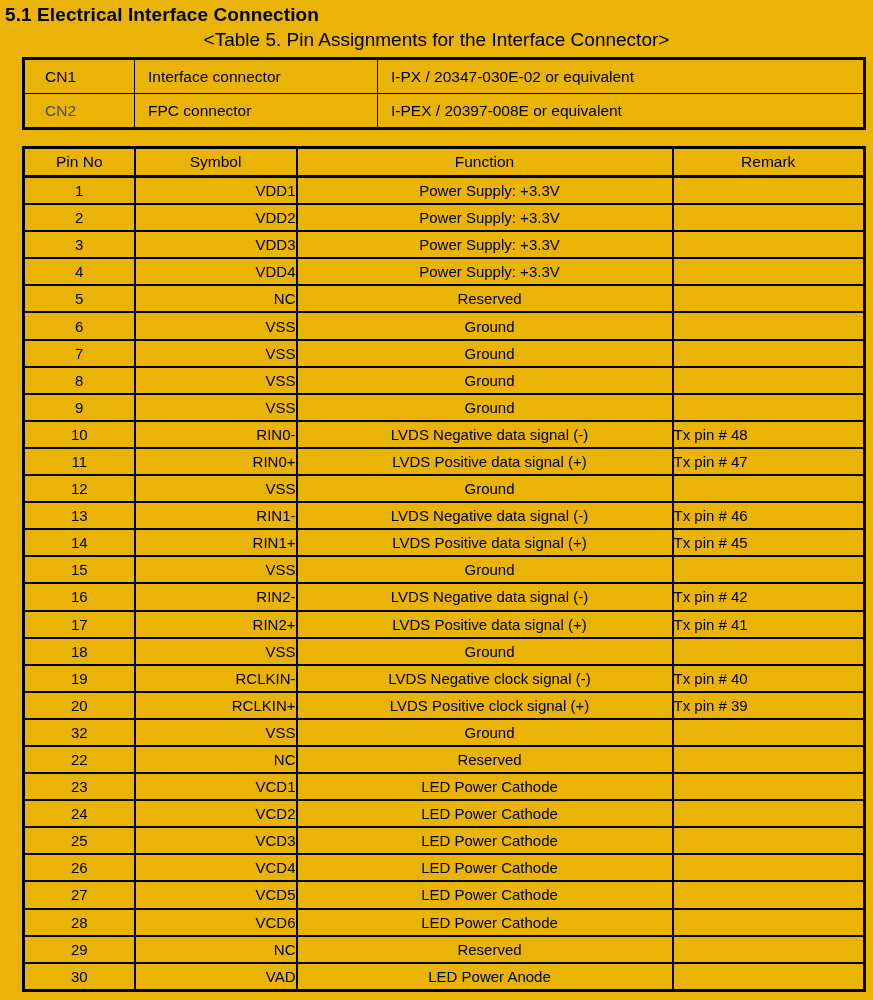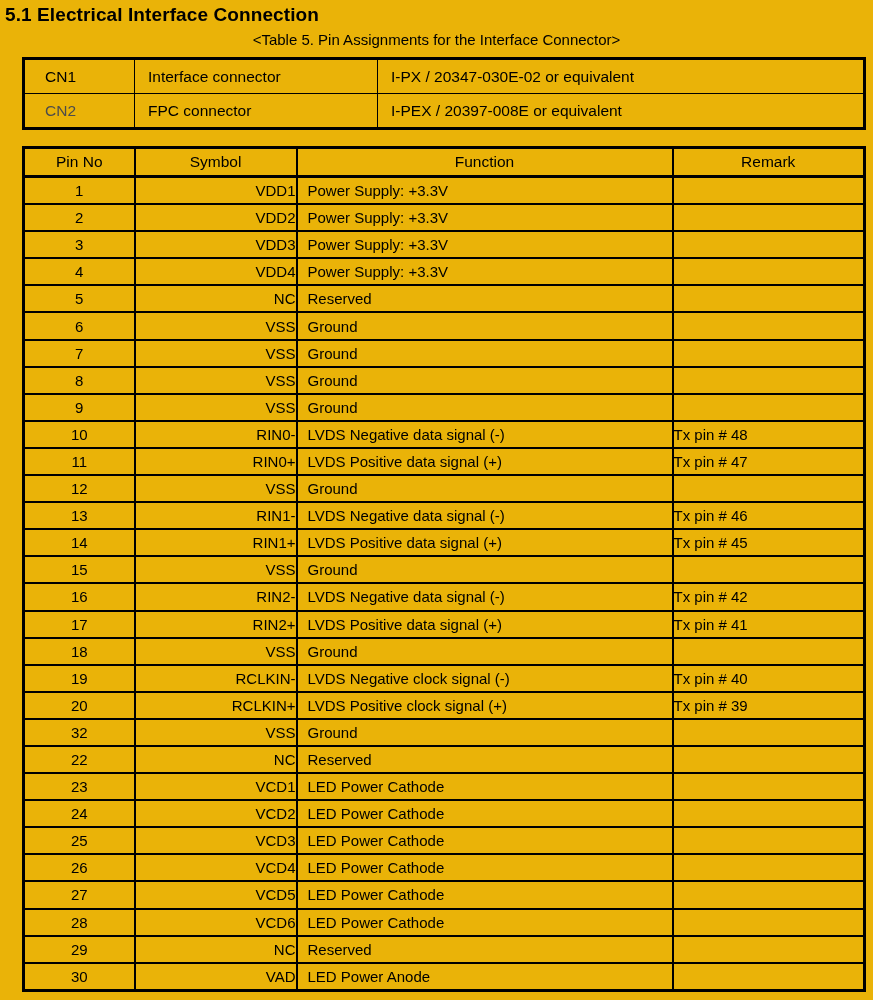--- a/index.html
+++ b/index.html
@@ -20,21 +20,21 @@
     margin: 3px 0 0 5px;
     font-size: 19px;
     font-weight: bold;
     line-height: 24px;
     letter-spacing: 0.1px;
   }
   .caption {
     margin: 3px 0 0 0;
     width: 873px;
     text-align: center;
-    font-size: 15px;
+    font-size: 19px;
     line-height: 20px;
   }
   table {
     border-collapse: collapse;
     table-layout: fixed;
     margin-left: 22px;
     width: 841px;
     font-size: 15px;
     border-radius: 18px;
   }
@@ -73,21 +73,21 @@
   .pin-table td {
     border: 2px solid #000;
     height: 25.1px;
     padding: 0;
     vertical-align: middle;
     white-space: nowrap;
     overflow: hidden;
   }
   .pin-table .c0 { text-align: center; }
   .pin-table .c1 { text-align: right; }
-  .pin-table .c2 { text-align: left; padding-left: 10px; }
+  .pin-table .c2 { text-align: center; padding-left: 10px; }
   .pin-table .c3 { text-align: left; }
 </style>
 </head>
 <body>
 
 <div class="page">
 
   <div class="title">5.1 Electrical Interface Connection</div>
 
   <div class="caption">&lt;Table 5. Pin Assignments for the Interface Connector&gt;</div>

